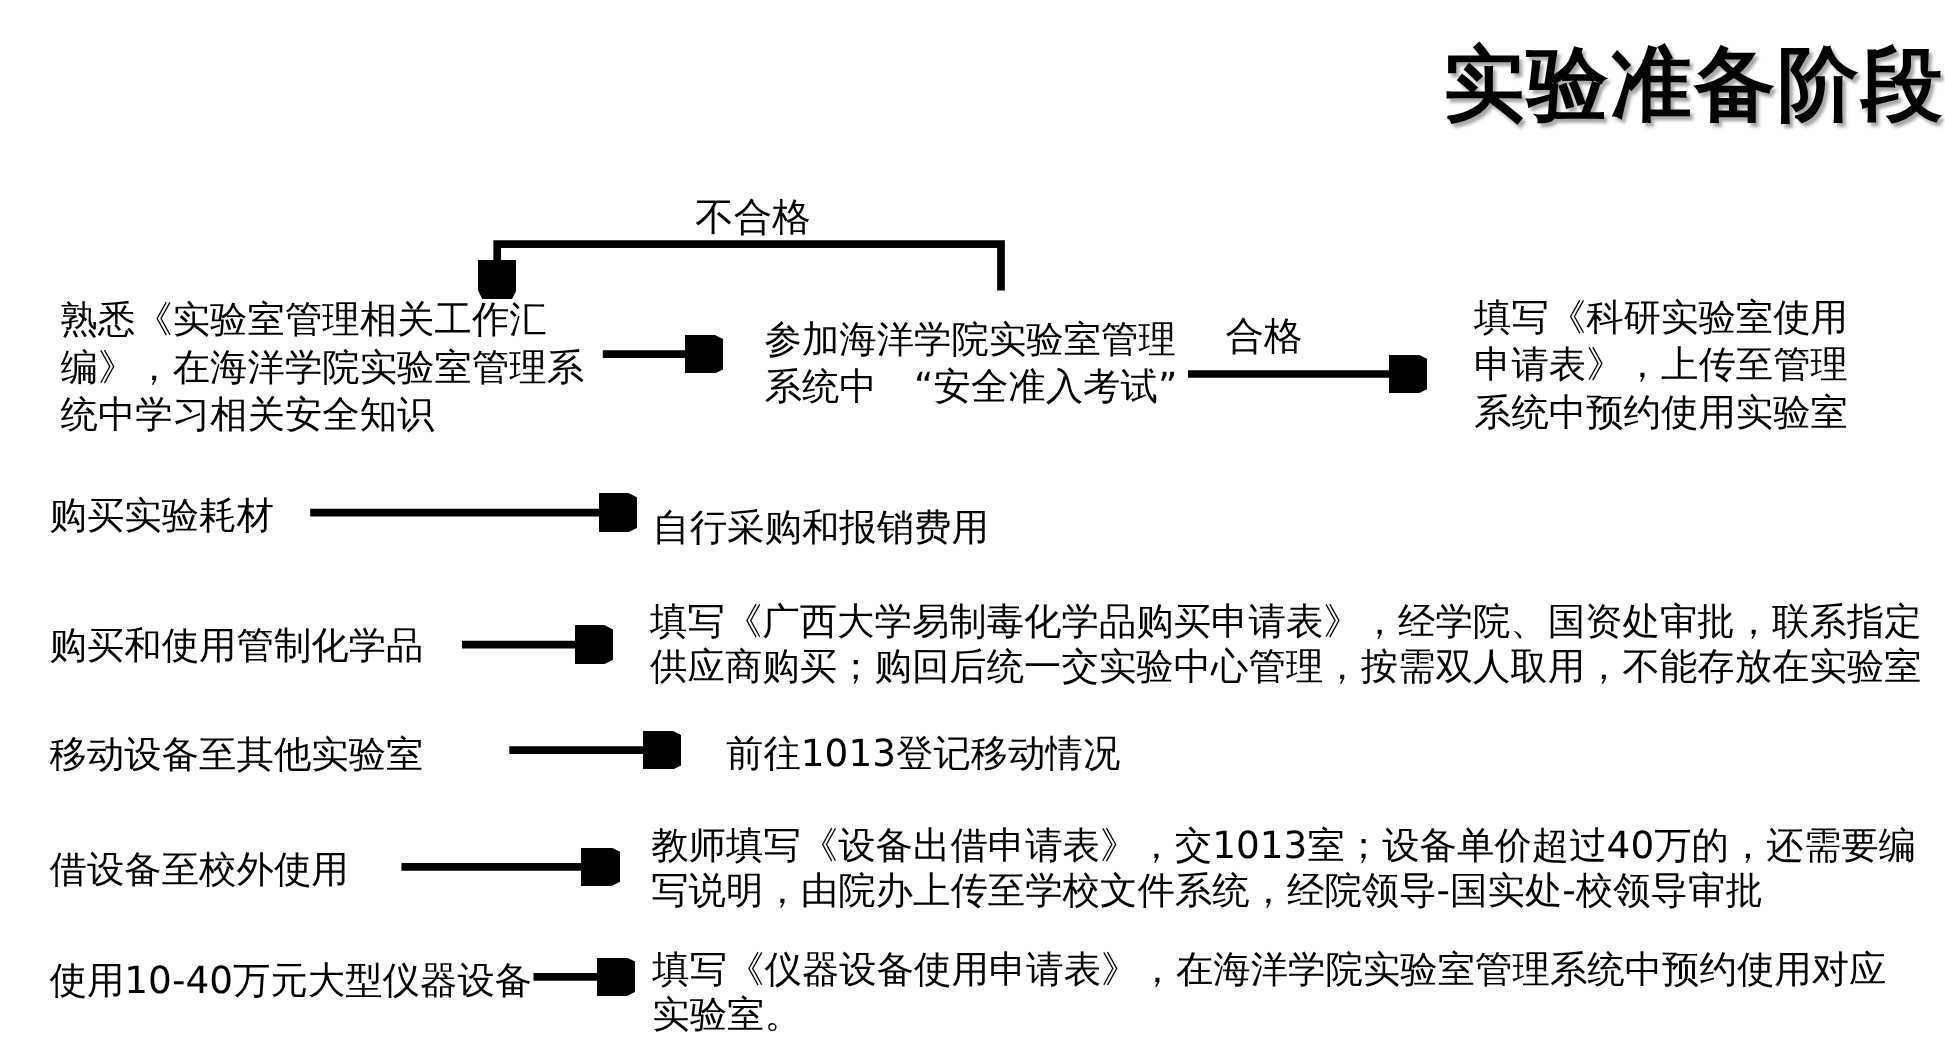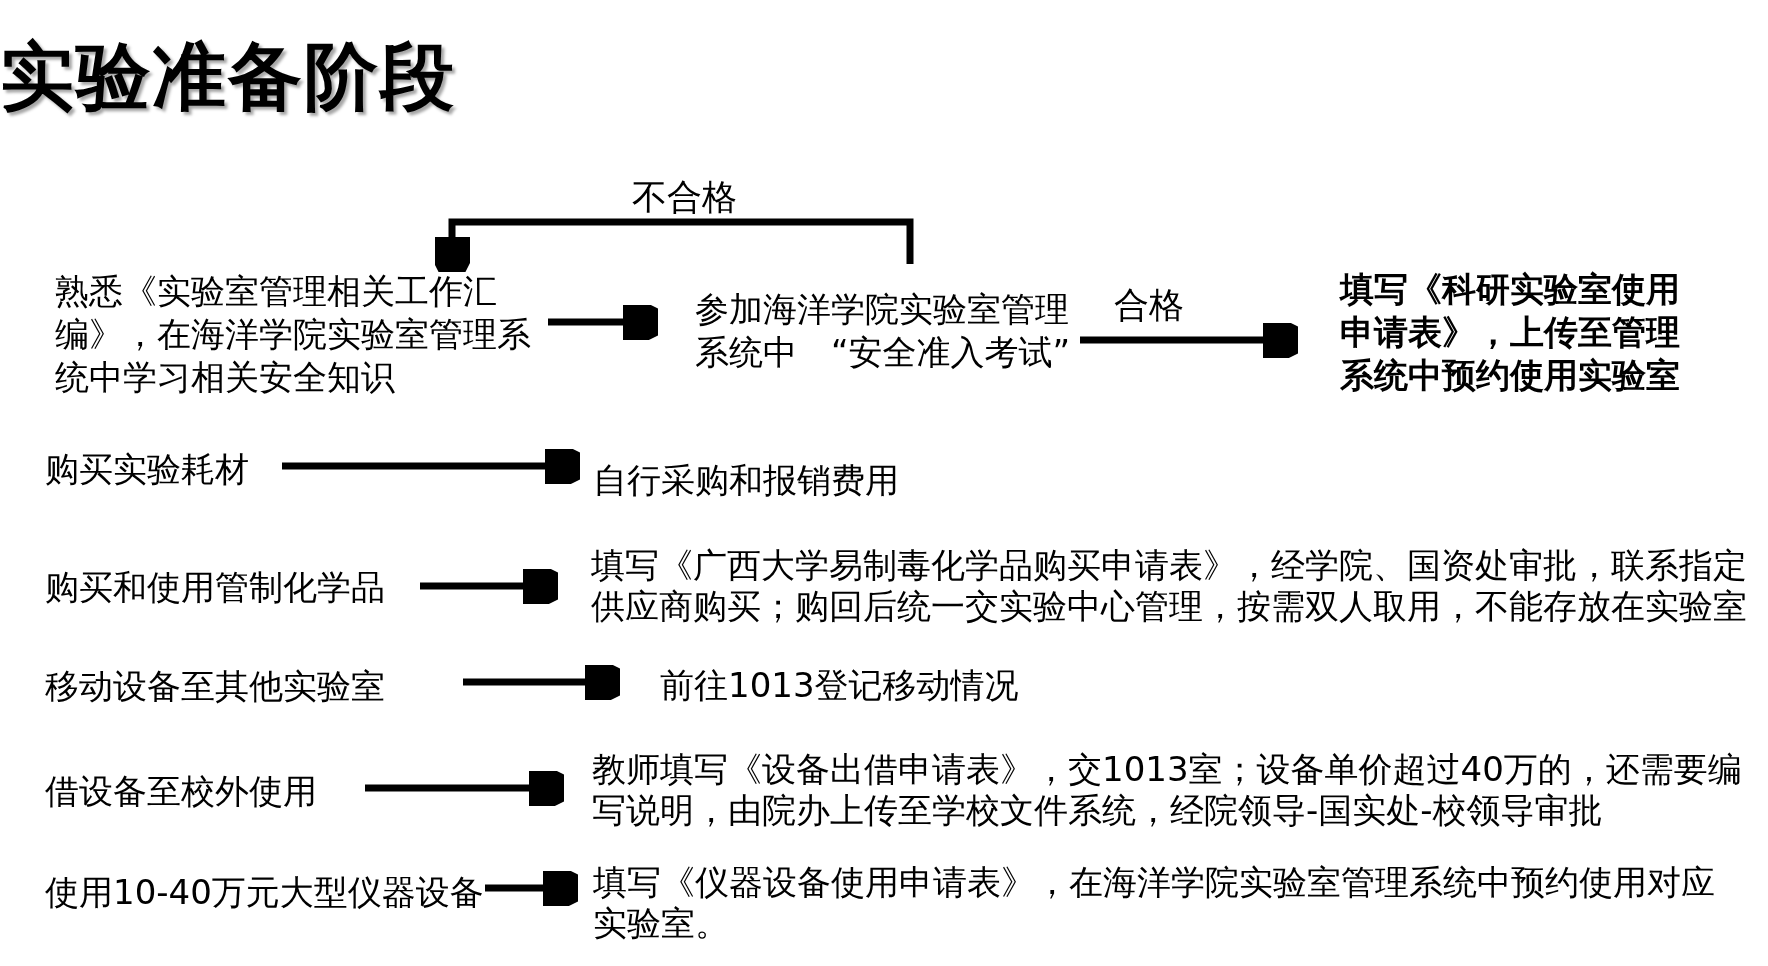--- a/index.html
+++ b/index.html
@@ -15,21 +15,21 @@
     font-family: "DejaVu Sans", "Liberation Sans", sans-serif;
     color: #000000;
     overflow: hidden;
   }
   .title {
     position: absolute;
     top: 28px;
     left: 0;
     width: 100%;
     margin: 0;
-    text-align: left;
+    text-align: right;
     font-size: 74px;
     font-weight: 700;
     letter-spacing: 2px;
     text-shadow: 3px 3px 3px rgba(0,0,0,0.35);
   }
   .arrows {
     position: absolute;
     top: 0;
     left: 0;
     width: 1768px;
@@ -49,21 +49,21 @@
   .edge-label {
     position: absolute;
     font-size: 35px;
     white-space: pre;
   }
   .fail  { left: 632px;  top: 174px; }
   .pass  { left: 1114px; top: 282px; }
 
   .study { left: 55px;   top: 270px; }
   .exam  { left: 695px;  top: 288px; }
-  .apply { left: 1340px; top: 268px; font-weight: bold; }
+  .apply { left: 1340px; top: 268px; }
 
   .row-detail { line-height: 41px; }
 
   .lbl2 { left: 45px; top: 448px; }
   .lbl3 { left: 45px; top: 566px; }
   .lbl4 { left: 45px; top: 665px; }
   .lbl5 { left: 45px; top: 770px; }
   .lbl6 { left: 45px; top: 871px; }
 
   .det2 { left: 593px; top: 460px; }

